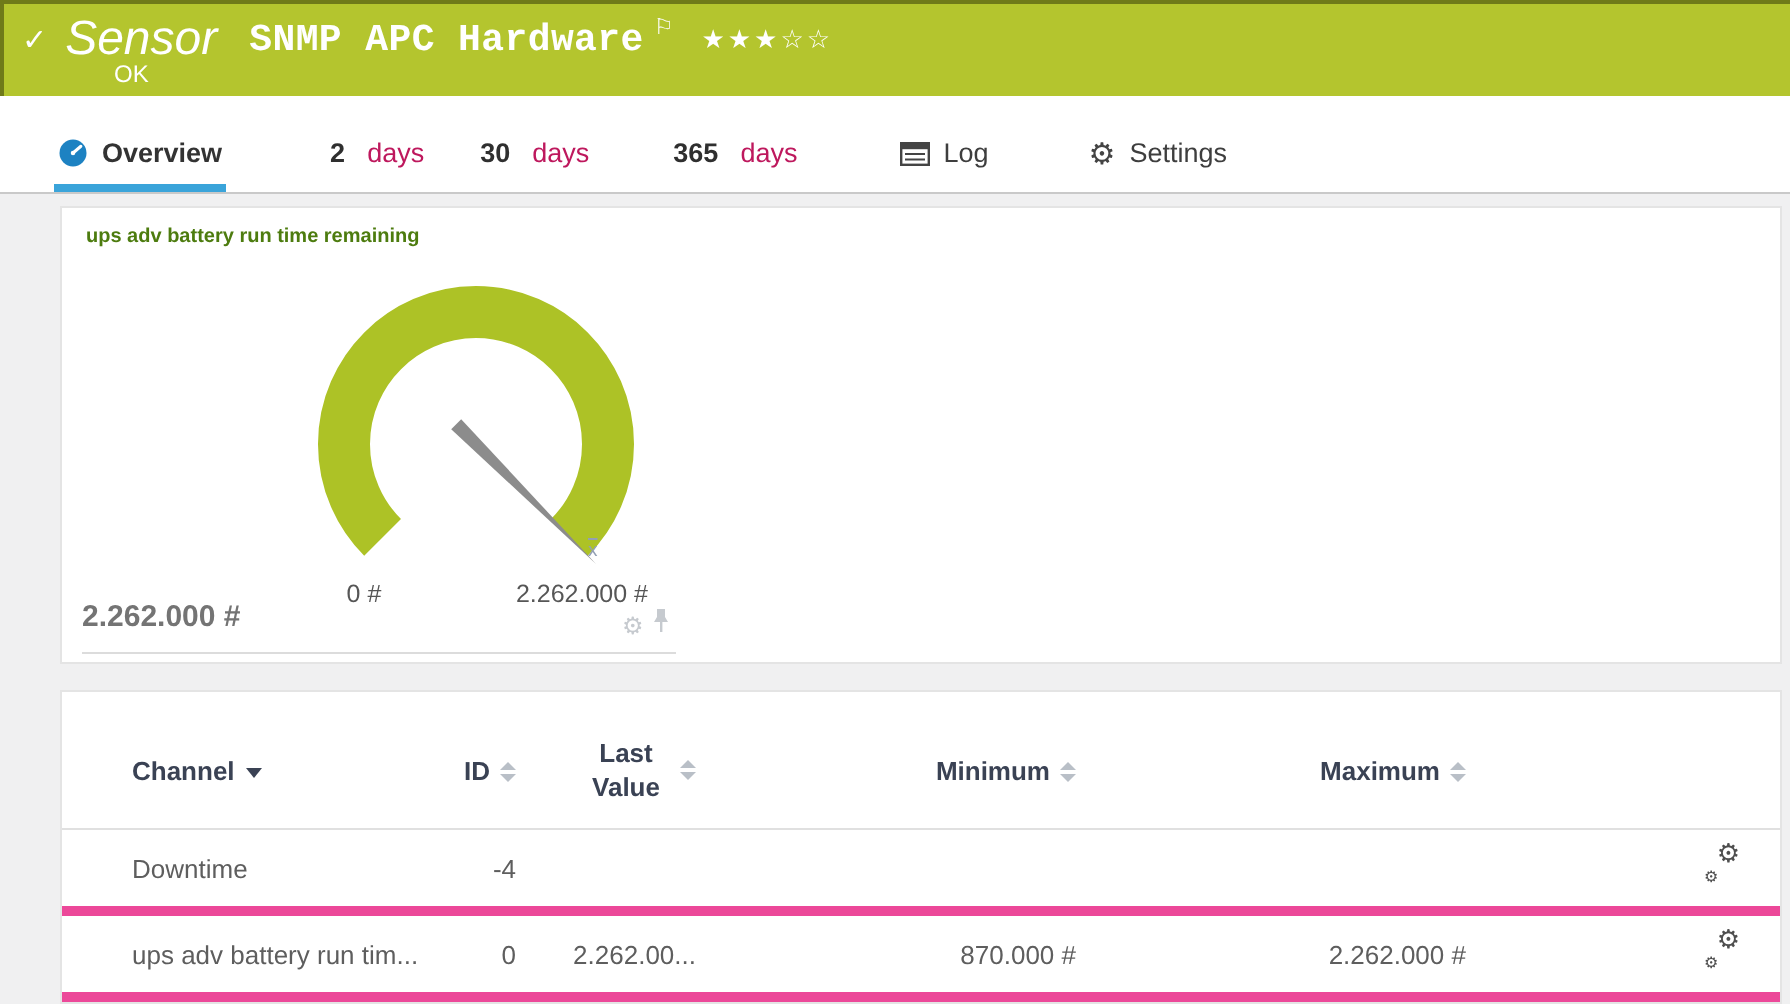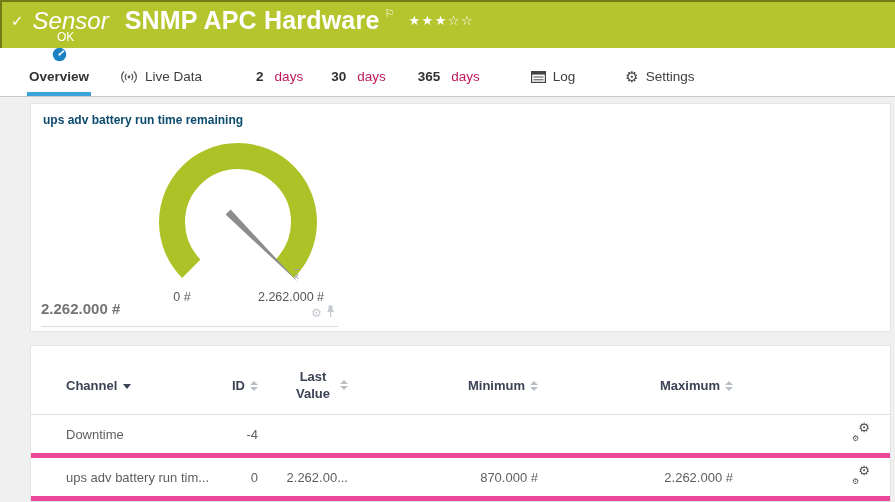--- a/index.html
+++ b/index.html
@@ -11,47 +11,47 @@
   .glyph { font-family:"DejaVu Sans",sans-serif; }
 
   
   .topbar {
     height:48px; background:#b4c52e; color:#fff; position:relative;
     border-top:2px solid #6f7a19; border-left:2px solid #6f7a19;
   }
   .topbar .line1 { display:flex; align-items:center; padding:4px 0 0 9px; }
   .check { font-size:15px; font-weight:bold; margin-right:9px; }
   .kind { font-style:italic; font-size:24px; margin-right:16px; }
-  .sensor-title { font-size:25px; font-weight:bold; letter-spacing:0.2px; }
+  .sensor-title { font-size:19px; font-weight:bold; letter-spacing:0.2px;font-family:Liberation Mono, monospace; }
   .flag { font-size:11px; position:relative; top:-7px; margin-left:5px; }
   .stars { font-size:13px; margin-left:14px; letter-spacing:1.5px; cursor:pointer; }
   .status-ok { position:absolute; left:55px; top:28px; font-size:12px; font-weight:normal; }
 
   
   .tabs {
     height:49px; background:#fff; border-bottom:1px solid #c9c9c9;
     display:flex; align-items:flex-end; padding-left:27px; white-space:nowrap;
   }
   .tab {
     display:flex; align-items:center; gap:7px; font-size:13.5px; color:#3e3e3e;
     padding:0 2px 12px; cursor:pointer;
   }
-  .tab.active { border-bottom:4px solid #3aa4da; padding-bottom:8px; margin-bottom:0; font-weight:bold; color:#333;flex-direction:column; }
+  .tab.active { border-bottom:4px solid #3aa4da; padding-bottom:8px; margin-bottom:0; font-weight:bold; color:#333; }
   .tab .num { font-weight:bold; color:#2f2f2f; margin-right:4px; }
   .tab .word { color:#be185d;text-align:right; }
   .ticon { display:inline-flex; align-items:center; }
   .gear-glyph { font-size:15px; color:#444; line-height:14px; }
 
   
   .panel { position:absolute; left:30px; width:861px; background:#fff; border:1px solid #e4e4e4; }
   #gauge-panel { top:103px; height:229px; }
   #table-panel { top:345px; height:157px; overflow:hidden; }
 
   
-  .gauge-title { position:absolute; left:12px; top:9px; font-size:12px; font-weight:bold; color:#0c4a6e; }
+  .gauge-title { position:absolute; left:12px; top:9px; font-size:10px; font-weight:bold; color:#4d7c0f; }
   .gauge-svg { position:absolute; left:80px; top:26px; }
   .scale-min { position:absolute; left:121px; top:186px; width:60px; text-align:center; font-size:12.5px; color:#565656; }
   .scale-max { position:absolute; left:200px; top:186px; width:120px; text-align:center; font-size:12.5px; color:#565656; }
   .big-value { position:absolute; left:10px; top:196px; font-size:15px; font-weight:bold; color:#747474; }
   .mean { position:absolute; left:263px; top:166px; font-size:9.5px; color:#93a0b4; text-decoration:overline; }
   .widget-icons { position:absolute; left:280px; top:200px; display:flex; align-items:center; gap:4px; cursor:pointer; }
   .widget-icons .gear { font-size:12px; color:#c6cacf; line-height:12px; }
   .tile-bottom { position:absolute; left:10px; top:222px; width:297px; border-bottom:1px solid #dcdcdc; }
 
   
@@ -99,43 +99,29 @@
   <div class="tab active">
     <span class="ticon">
       <svg width="15" height="15" viewBox="0 0 16 16">
           <circle cx="8" cy="8" r="7.2" fill="#1d82c2"></circle>
           <path d="M8 8 L12.2 4.4" stroke="#fff" stroke-width="1.6" stroke-linecap="round"></path>
           <circle cx="8" cy="8" r="1.2" fill="#fff"></circle>
         </svg>
     </span>
     <span>Overview</span>
   </div>
-  <div class="tab" style="margin-left:27px">
-    <span class="ticon">
-      <svg width="18" height="14" viewBox="0 0 18 14">
-          <g fill="none" stroke="#555" stroke-width="1.2">
-            <path d="M4 1.5 A7.5 7.5 0 0 0 4 12.5"></path>
-            <path d="M6.5 4 A4.2 4.2 0 0 0 6.5 10"></path>
-            <path d="M14 1.5 A7.5 7.5 0 0 1 14 12.5"></path>
-            <path d="M11.5 4 A4.2 4.2 0 0 1 11.5 10"></path>
-          </g>
-          <circle cx="9" cy="7" r="1.4" fill="#555"></circle>
-        </svg>
-    </span>
-    <span>Live Data</span>
-  </div>
   <div class="tab" style="margin-left:50px">
     <span class="num">2</span>
     <span class="word">days</span>
   </div>
   <div class="tab" style="margin-left:24px">
     <span class="num">30</span>
     <span class="word">days</span>
   </div>
-  <div class="tab" style="margin-left:28px">
+  <div class="tab" style="margin-left:38px">
     <span class="num">365</span>
     <span class="word">days</span>
   </div>
   <div class="tab" style="margin-left:47px">
     <span class="ticon">
       <svg width="15" height="12" viewBox="0 0 15 12">
           <rect x="0.6" y="0.6" width="13.8" height="10.8" fill="none" stroke="#444" stroke-width="1.2"></rect>
           <rect x="1" y="1" width="13" height="2.6" fill="#444"></rect>
           <path d="M2.5 6 H12.5 M2.5 8.8 H12.5" stroke="#444" stroke-width="1"></path>
         </svg>

